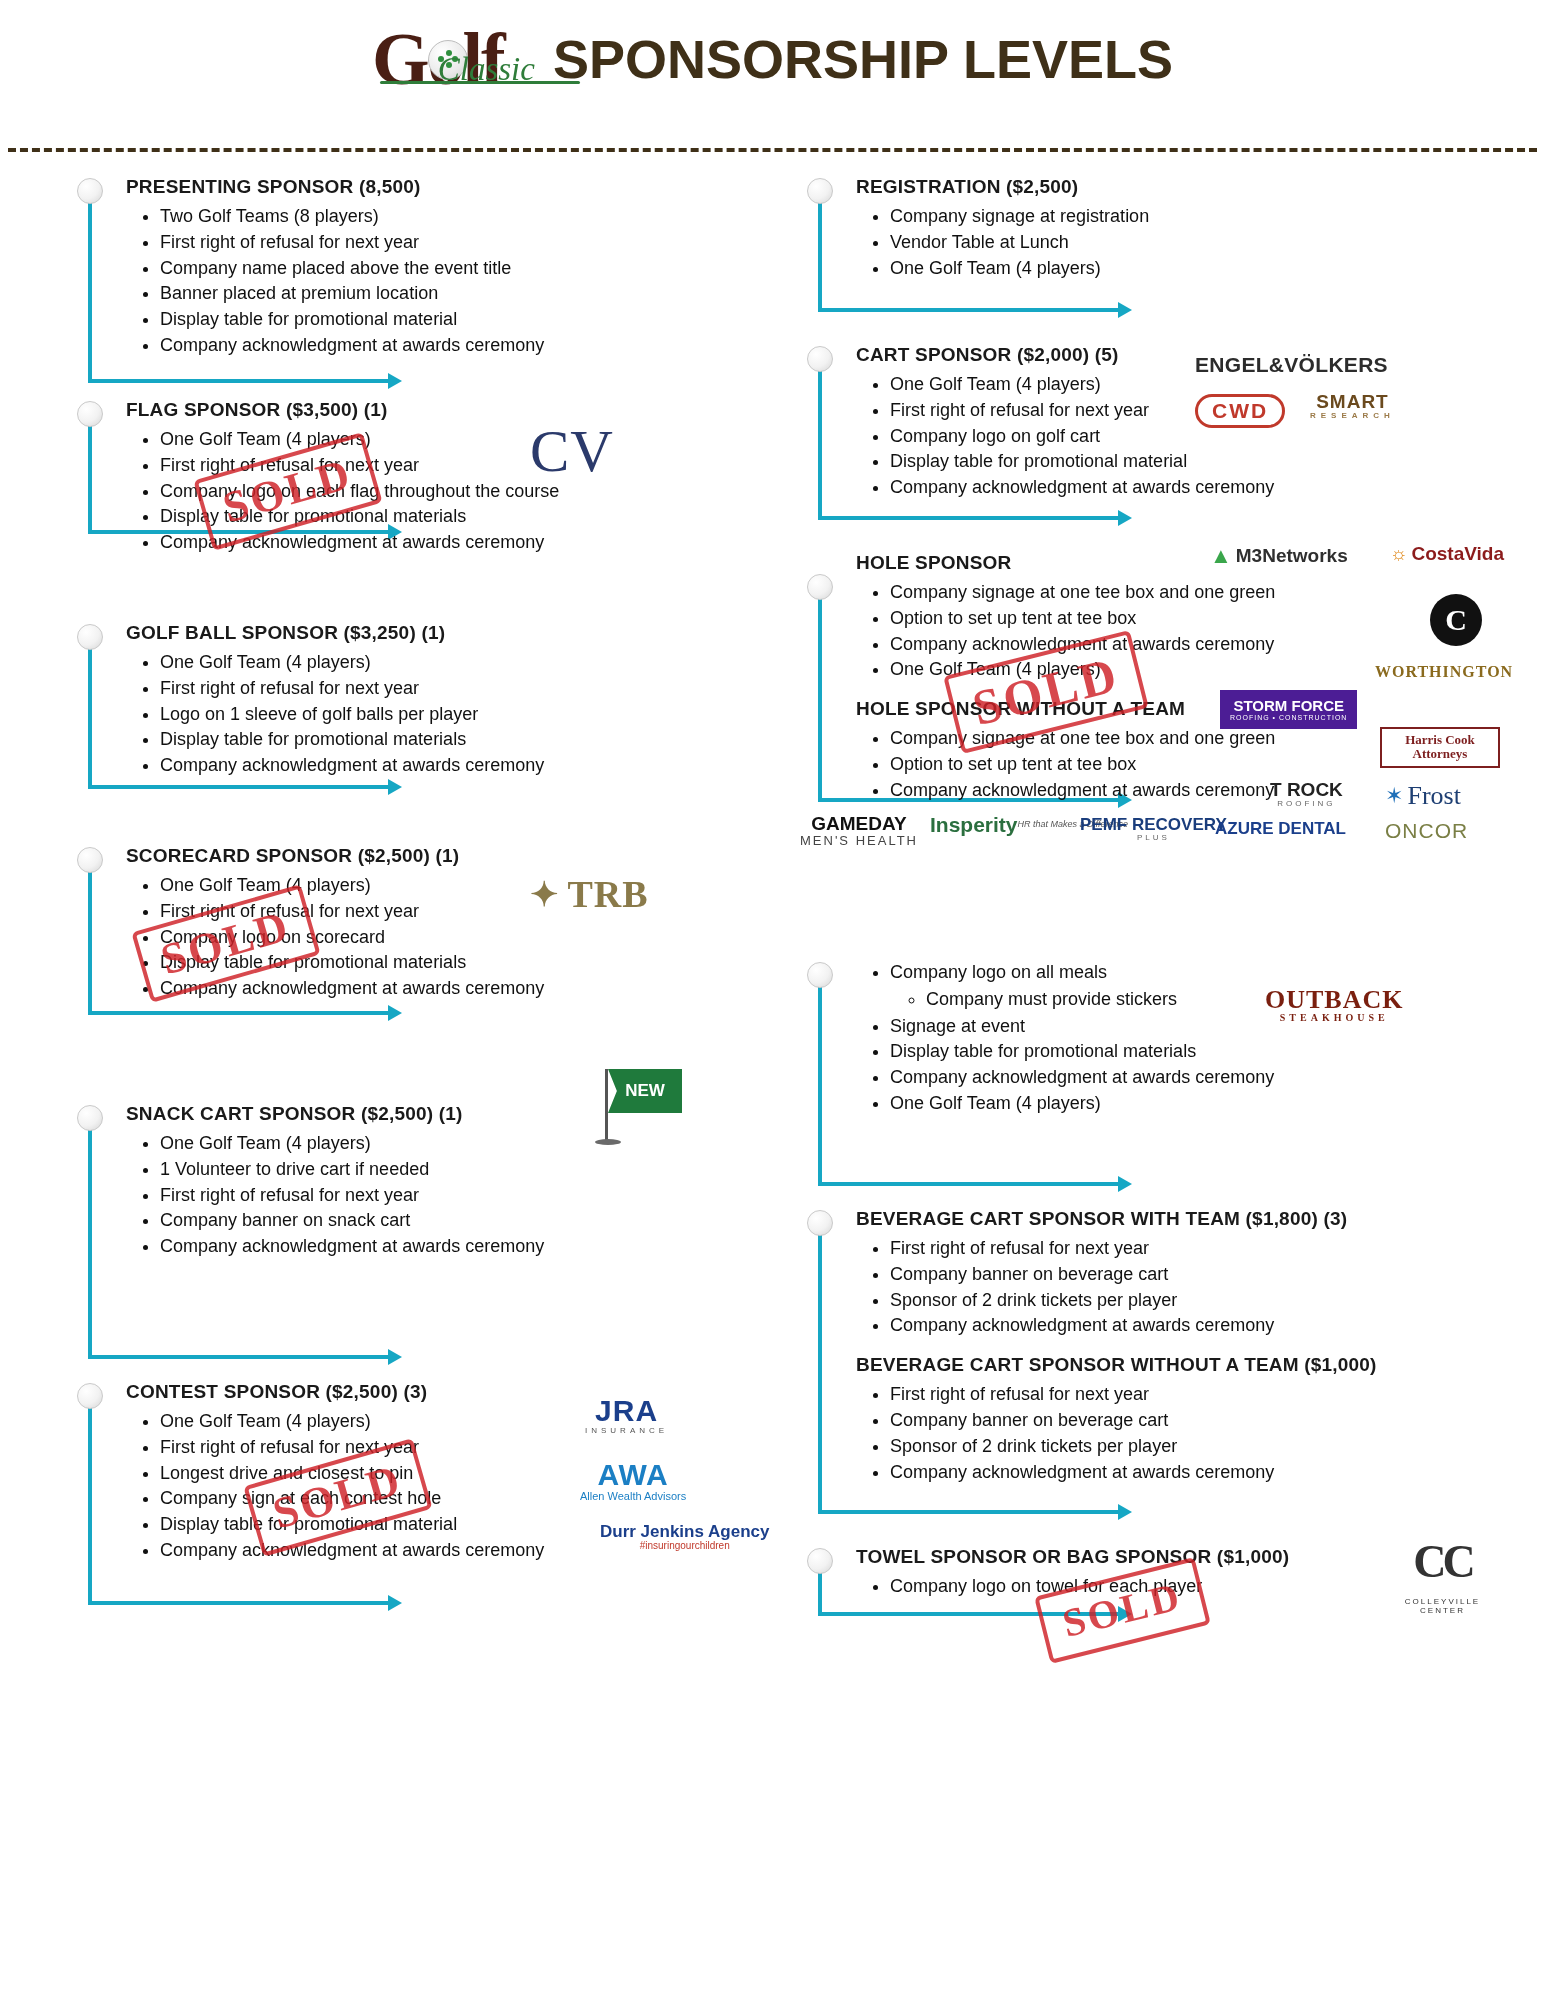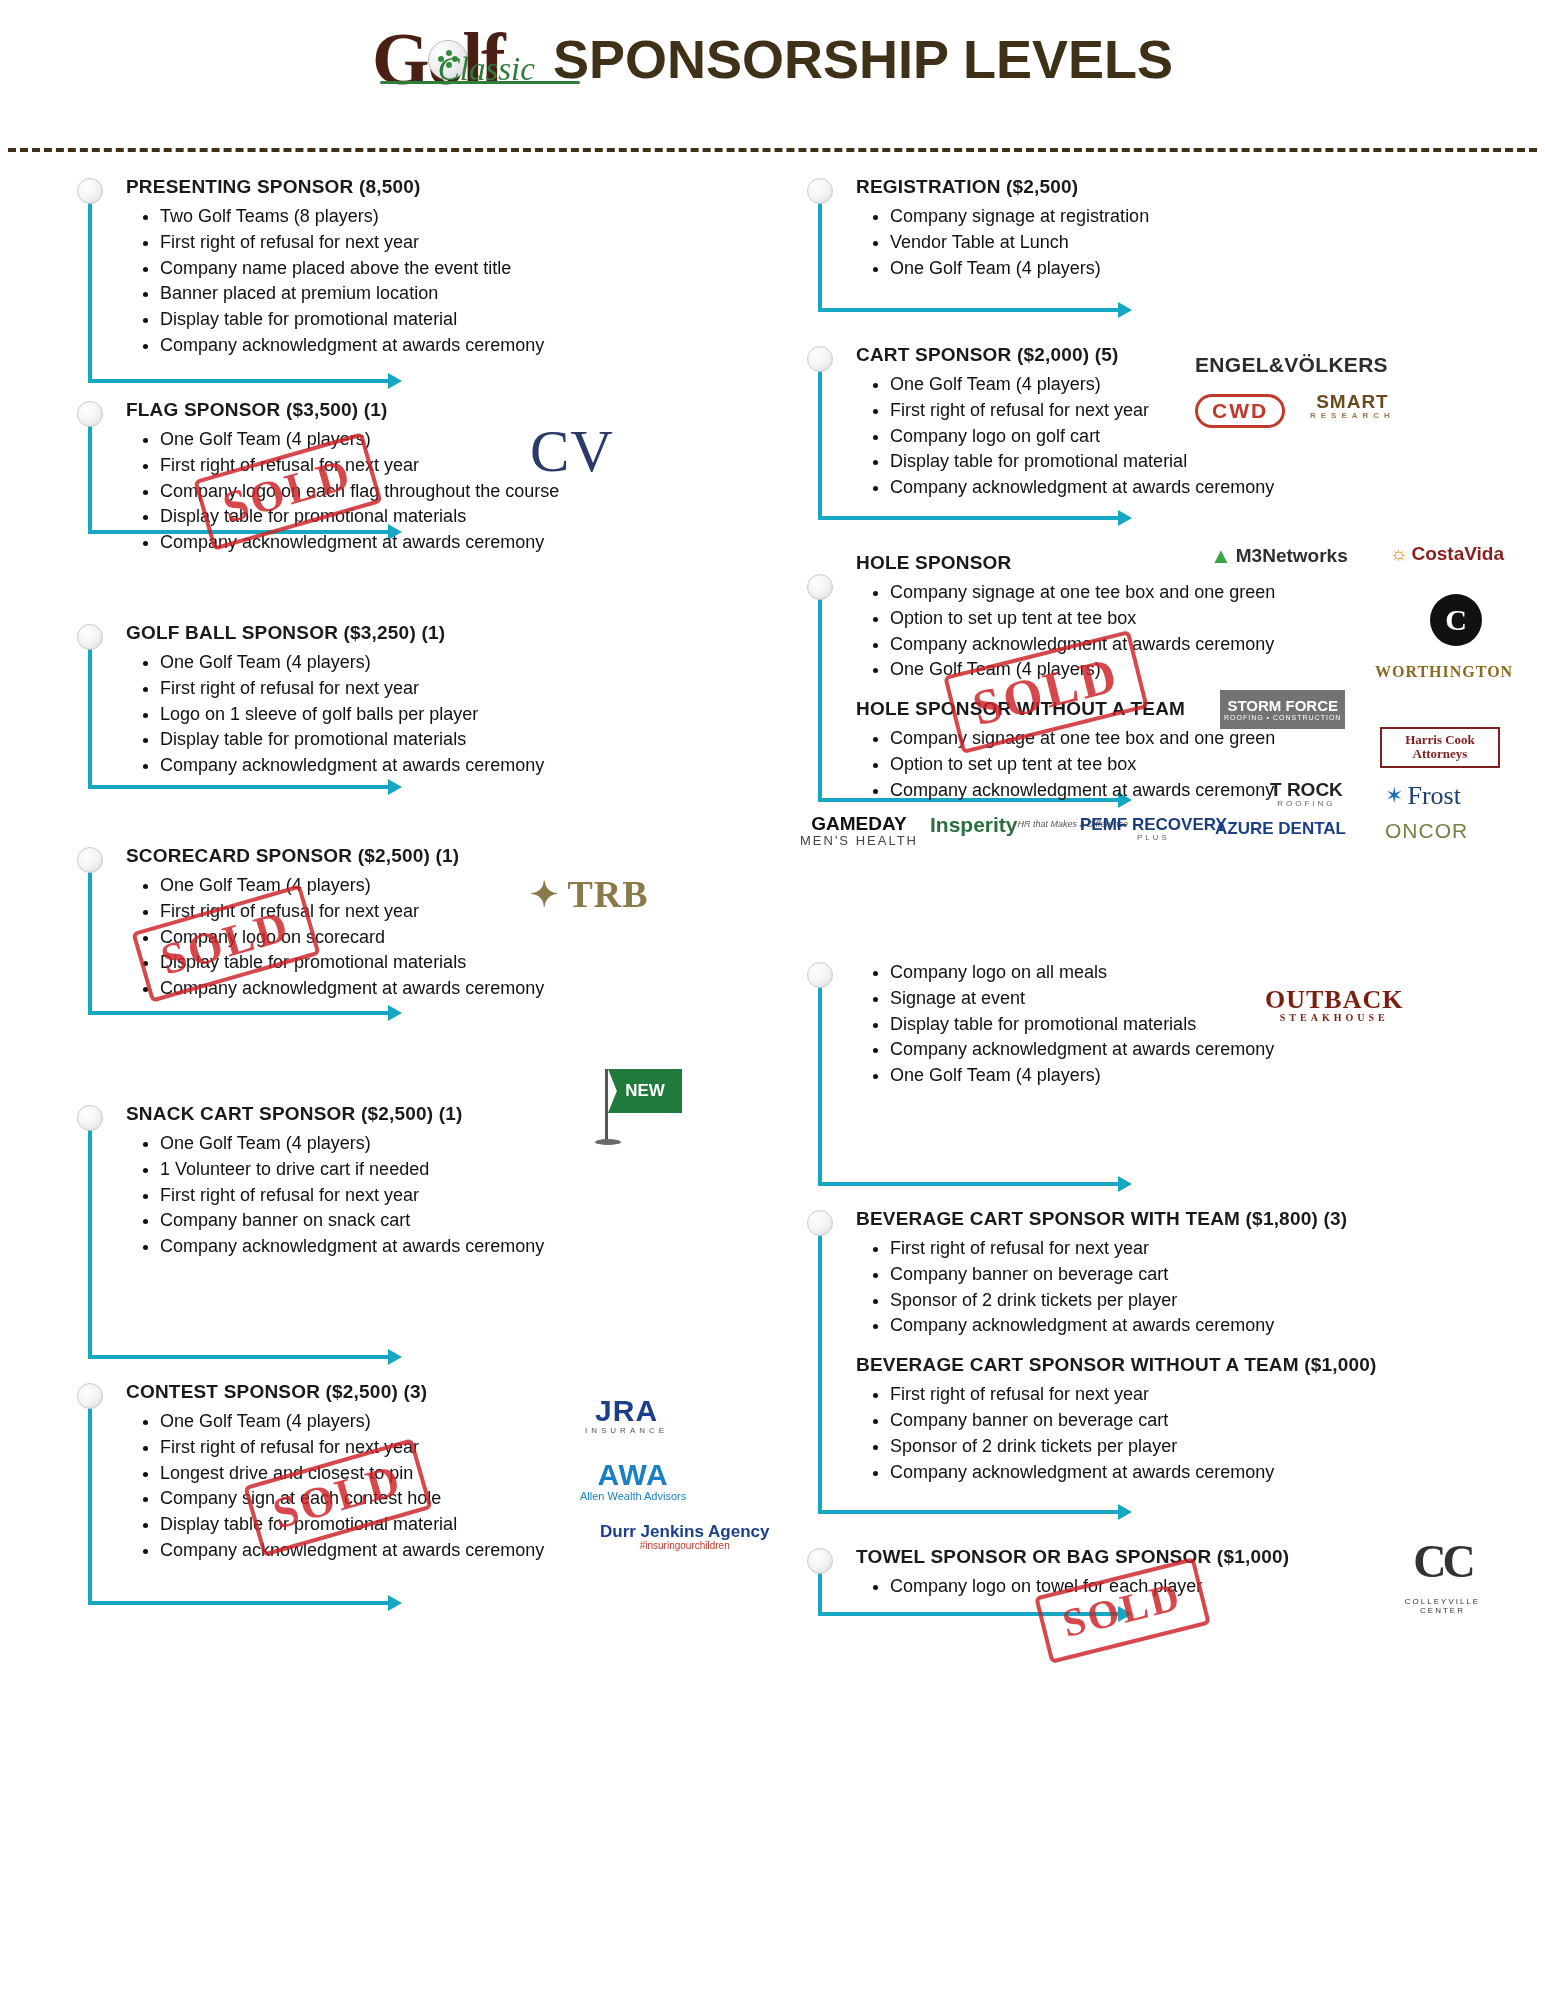--- a/index.html
+++ b/index.html
@@ -292,25 +292,25 @@
   }
   .lg-worth {
     font-family: "Liberation Serif", serif;
     font-size: 16px;
     color: #8a6a1e;
     font-weight: bold;
     letter-spacing: 1px;
     white-space: nowrap;
   }
   .lg-storm {
-    background: #737373;
+    background: #4c1d95;
     color: #fff;
     font-weight: bold;
     font-size: 15px;
-    padding: 8px 4px;
+    padding: 8px 10px;
     white-space: nowrap;
   }
   .lg-storm small { display: block; font-size: 7px; letter-spacing: 1px; font-weight: normal; }
   .lg-harris {
     border: 2px solid #7d1f1f;
     color: #7d1f1f;
     font-family: "Liberation Serif", serif;
     font-size: 13px;
     font-weight: bold;
     padding: 4px 8px;
@@ -697,20 +697,25 @@
     </div>
 
     <div class="block" style="height:240px;">
       <div class="bracket" style="top:14px;bottom:14px;">
           <span class="arrow"></span>
         </div>
       <div class="ball-marker"></div>
       <div class="block-body">
         <ul class="perks">
           <li>Company logo on all meals</li>
+          <li style="list-style:none;margin-left:-34px;padding-left:0;">
+            <ul class="sub-perks" style="padding-left:70px;margin:2px 0;">
+              <li>Company must provide stickers</li>
+            </ul>
+          </li>
           <li>Signage at event</li>
           <li>Display table for promotional materials</li>
           <li>Company acknowledgment at awards ceremony</li>
           <li>One Golf Team (4 players)</li>
         </ul>
       </div>
       <div class="logo-box lg-outback" style="left:475px; top:26px; flex-direction:column;">
         <span>OUTBACK</span>
         <small>STEAKHOUSE</small>
       </div>

